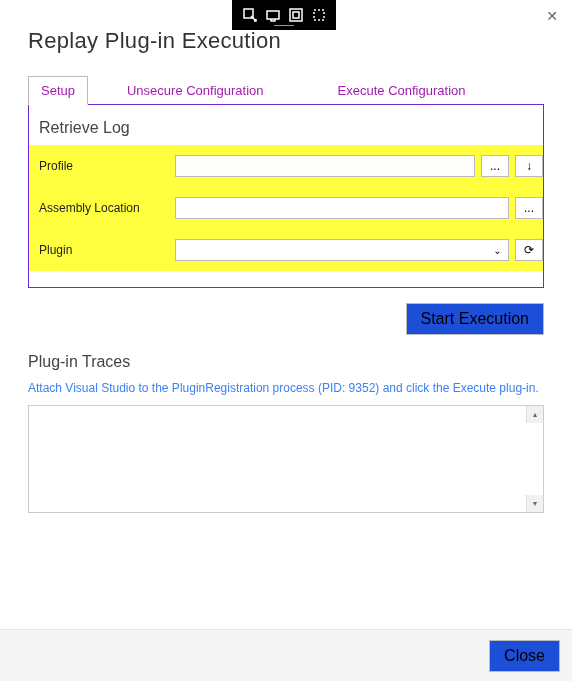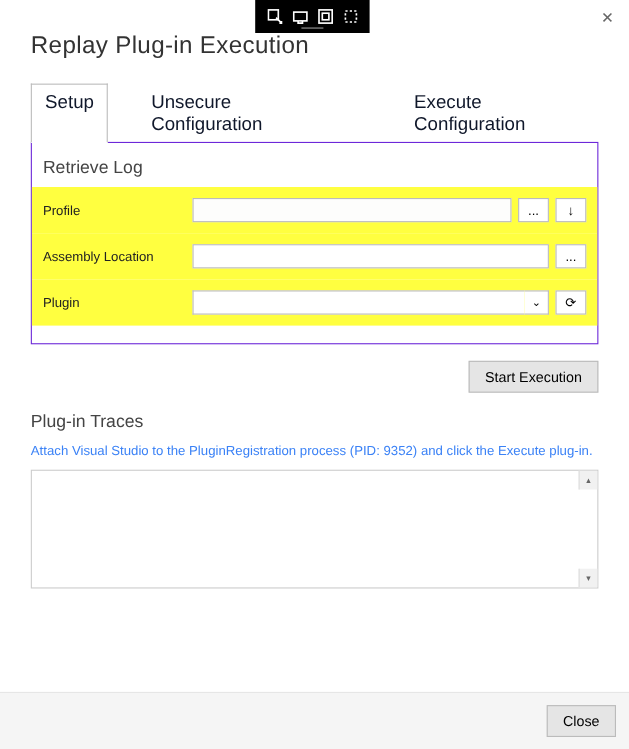--- a/index.html
+++ b/index.html
@@ -13,44 +13,44 @@
     .toolbar-floater .tool-icon { width: 16px; height: 16px; display:flex; align-items:center; justify-content:center; }
     .toolbar-floater svg { stroke: #fff; fill: none; stroke-width: 1.5; }
     .floater-grip { position:absolute; bottom:2px; left:50%; transform:translateX(-50%); width:20px; height:3px; display:flex; gap:1px; }
     .floater-grip span { width:100%; height:1px; background:#999; }
 
     .close-x { position: absolute; top: 8px; right: 14px; color: #666; font-size: 14px; cursor: pointer; font-family: Arial; }
 
     .title { font-size: 22px; font-weight: 400; color: #333; margin: 28px 0 0 28px; letter-spacing: 0.3px; }
 
     .tabs { display: flex; margin: 22px 28px 0 28px; border-bottom: none; }
-    .tab { padding: 6px 12px; font-size: 17px; color: #0f172a; cursor: pointer; border: 1px solid transparent; }
+    .tab { padding: 6px 12px; font-size: 13px; color: #a21caf; cursor: pointer; border: 1px solid transparent; }
     .tab.active { border: 1px solid #bbb; border-bottom: 1px solid #fff; position: relative; z-index: 2; background:#fff; }
     .tab.sp1 { margin-left: 26px; }
     .tab.sp2 { margin-left: 48px; }
     .tab.sp3 { margin-left: 48px; }
 
     .panel { margin: 0 28px; border: 1px solid #6d28d9; padding: 10px 10px 16px 10px; position: relative; top:-1px; }
 
     .section-title { font-size: 16px; font-weight: 300; color: #444; margin: 4px 0 8px 0; }
     .section-title.second { margin-top: 14px; }
     .instr { font-size: 12px; color: #222; line-height: 1.45; margin-bottom: 10px; }
 
     .field-row { display: flex; align-items: center; gap: 6px; padding: 10px 2px; }
-    .field-row.hl { background: #ffff40; margin: 0 -10px; padding-left: 10px; padding-right: 10px; }
+    .field-row.hl { background: #ffff40; margin: 0 -10px; padding-left: 10px; padding-right: 0; }
     .field-label { width: 130px; font-size: 12px; color: #222; }
     .field-input { flex: 1; height: 22px; border: 1px solid #bbb; background: #fff; padding: 0 6px; font-size: 12px; color: #666; }
     .field-input.inset { background: #fdfdfc; }
     .icon-btn { width: 28px; height: 22px; border: 1px solid #bbb; background: #fff; display:flex; align-items:center; justify-content:center; font-size:12px; cursor:pointer; }
     .combo { flex:1; display:flex; }
     .combo-input { flex:1; height:22px; border:1px solid #bbb; border-right:none; background:#fff; padding:0 6px; font-size:12px; color:#555; }
     .combo-chevron { width:22px; height:22px; border:1px solid #bbb; border-left:none; display:flex; align-items:center; justify-content:center; background:#fff; font-size:10px; cursor:pointer; }
 
     .start-row { display:flex; justify-content:flex-end; margin: 14px 28px 0 28px; }
-    .btn { border:1px solid #bbb; background:#e5e5e5; padding: 6px 14px; font-size: 13px; cursor:pointer; }
+    .btn { border:1px solid #bbb; background:#1d4ed8; padding: 6px 14px; font-size: 16px; cursor:pointer; }
 
     .subheading { font-size: 16px; font-weight: 300; color: #444; margin: 18px 0 10px 28px; }
     .trace-instr { font-size: 12px; color: #3b82f6; margin: 0 28px 10px 28px; }
     .trace-box { margin: 0 28px; border:1px solid #ccc; height: 108px; position:relative; background:#fff; }
     .trace-scroll-up, .trace-scroll-dn { position:absolute; right:0; width:17px; height:17px; background:#f1f1f1; border-left:1px solid #ddd; display:flex; align-items:center; justify-content:center; font-size:8px; color:#666; cursor:pointer; }
     .trace-scroll-up { top:0; }
     .trace-scroll-dn { bottom:0; }
 
     .footer { position:absolute; bottom:0; left:0; right:0; height:52px; background:#f5f5f5; border-top:1px solid #e6e6e6; display:flex; justify-content:flex-end; align-items:center; padding-right:12px; }
   </style>

